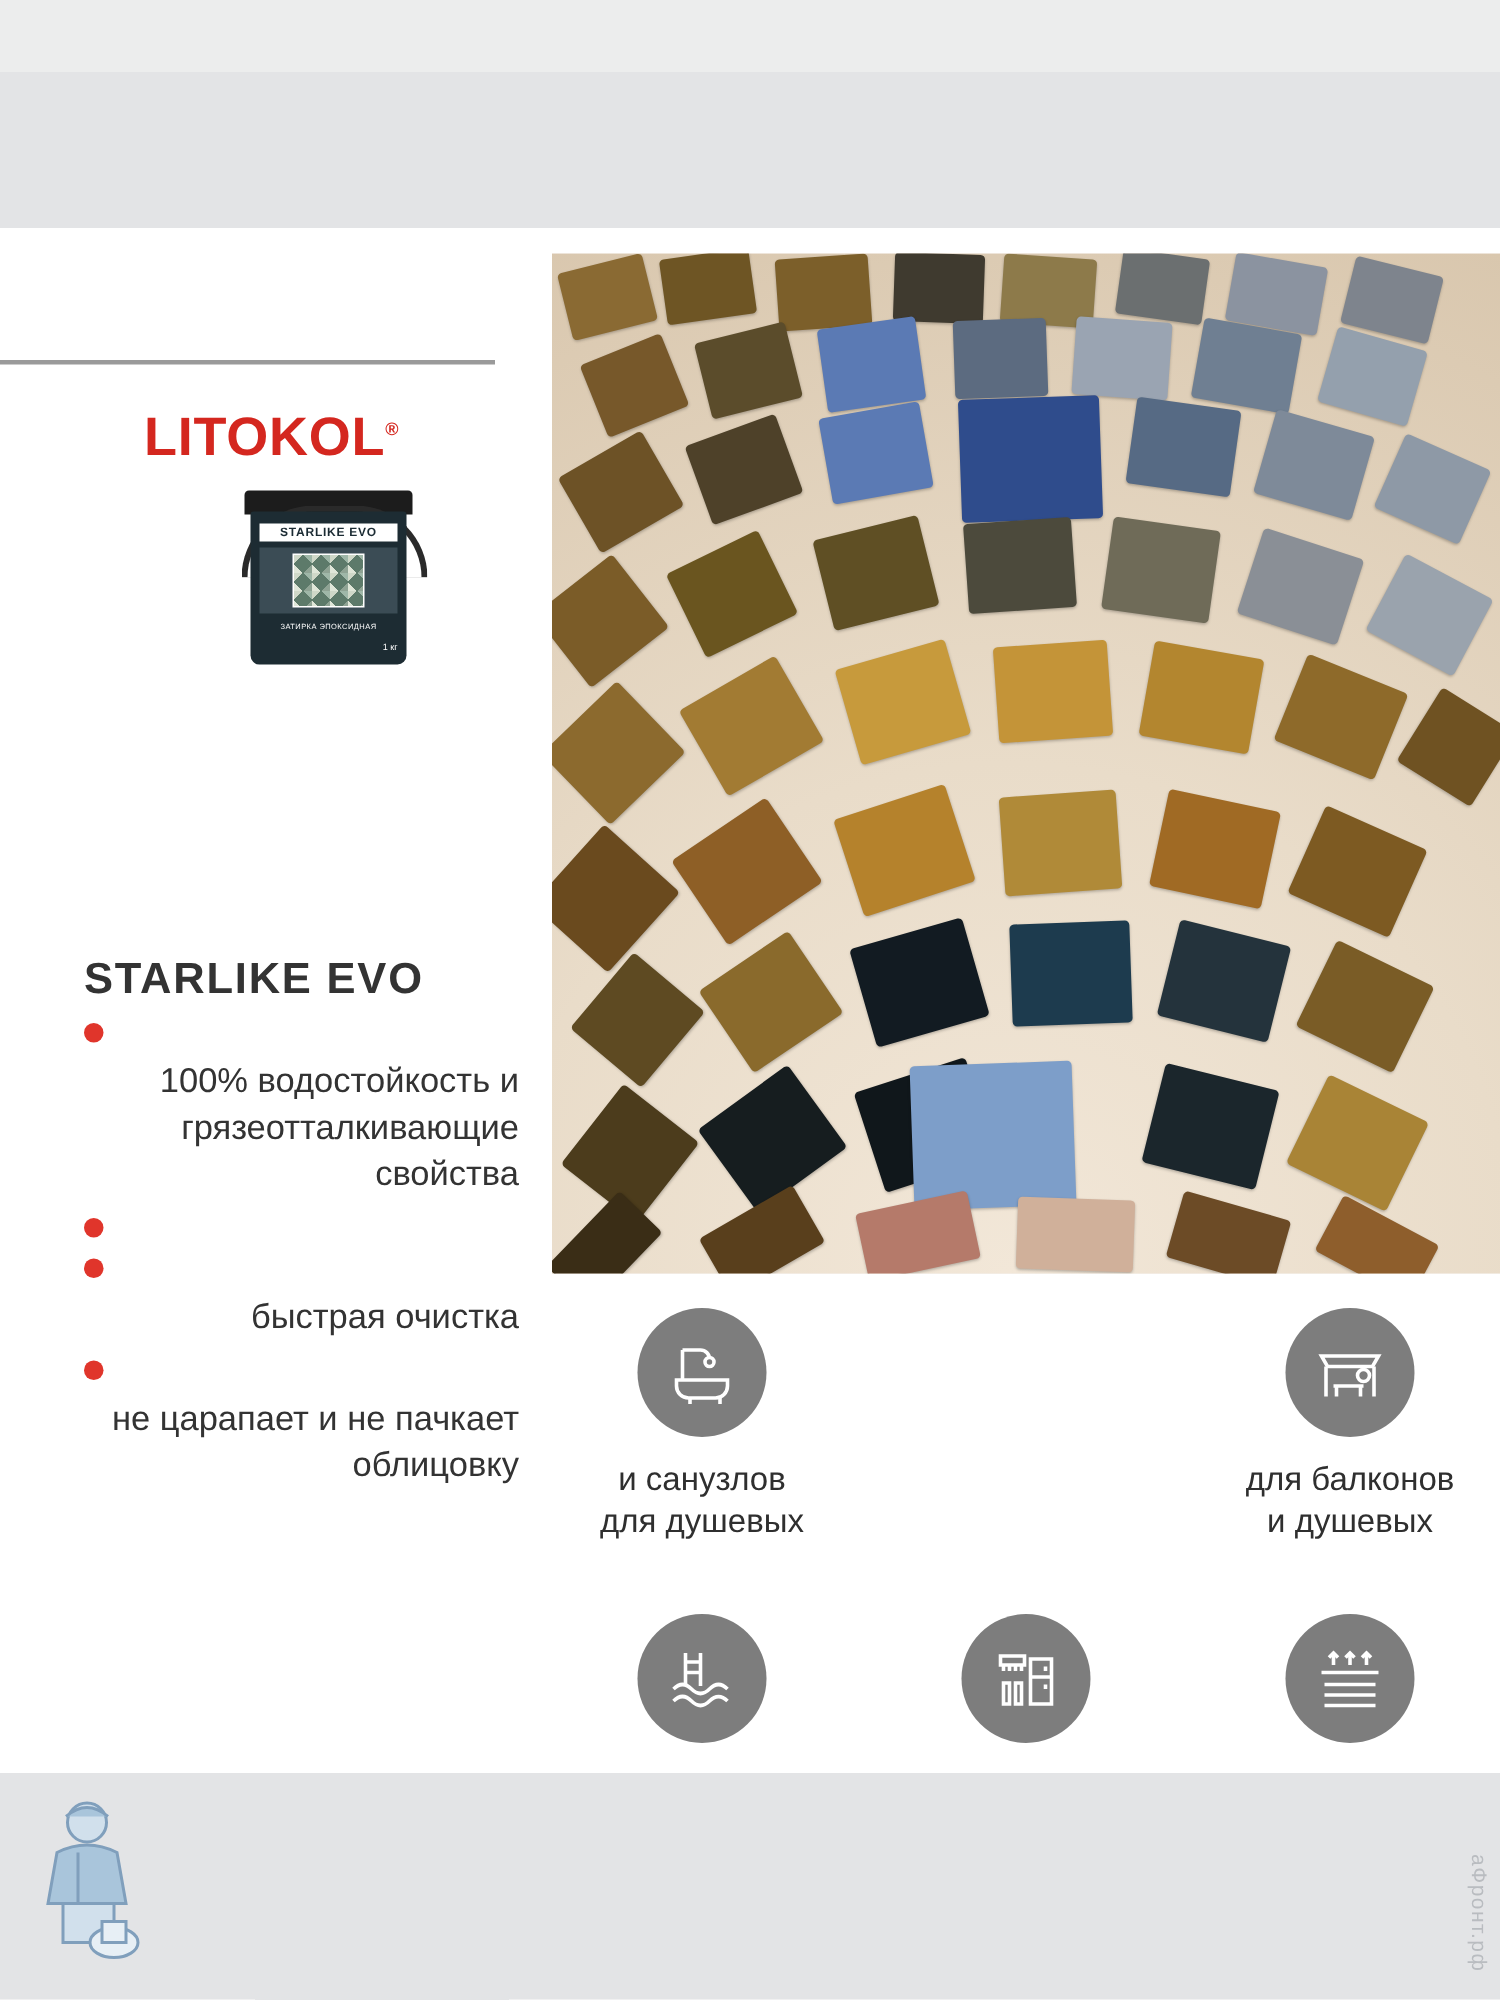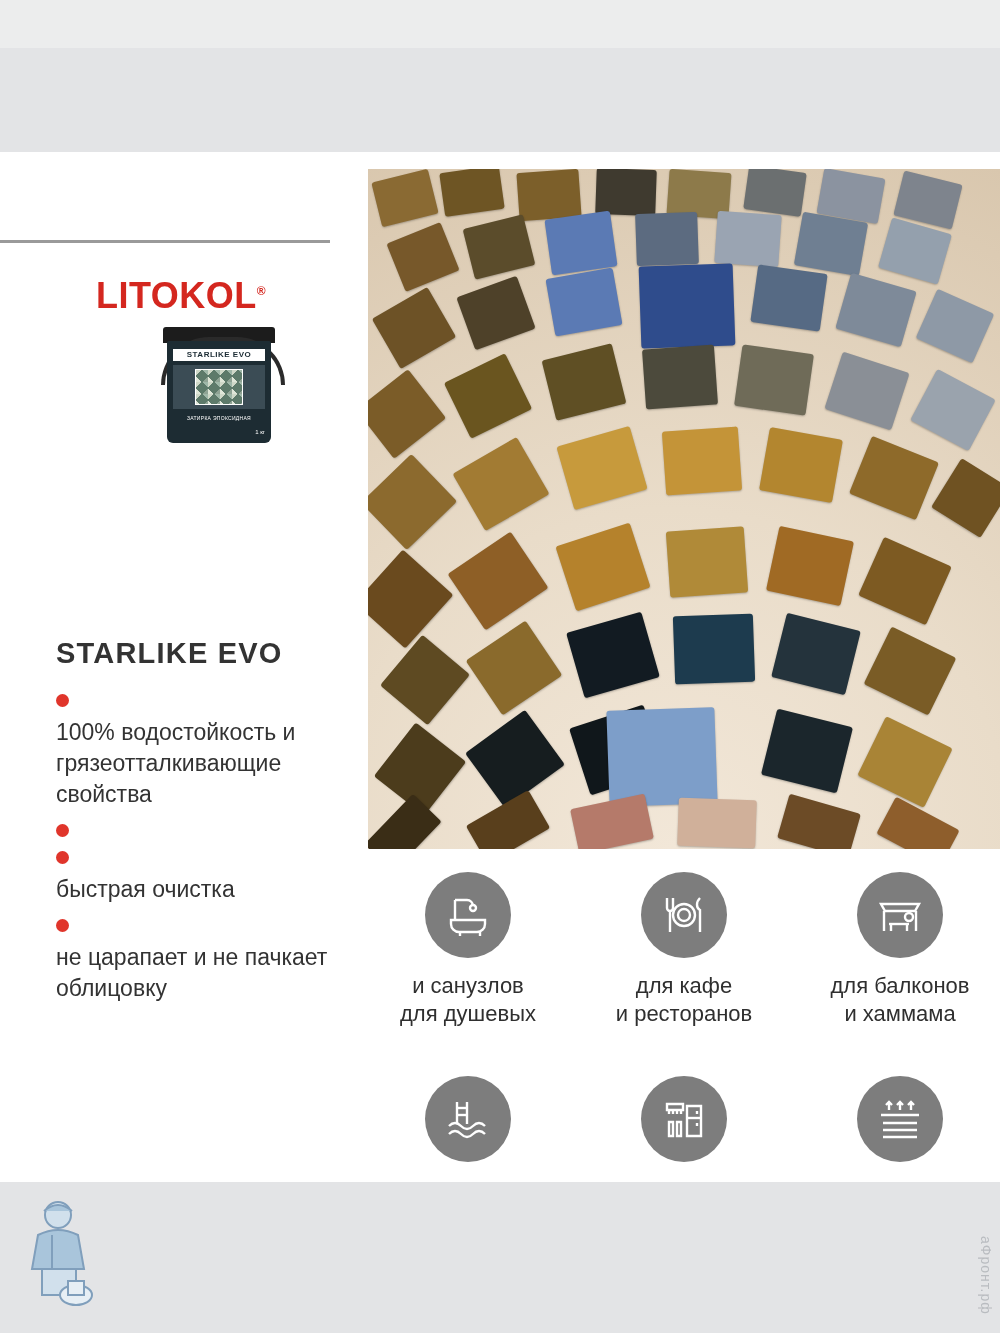--- a/index.html
+++ b/index.html
@@ -30,21 +30,21 @@
     background:#ffffff;
   }
   .rule{
     position:absolute;left:0;top:88px;width:330px;height:3px;
     background:#9a9a9a;
   }
   .logo{
     position:absolute;left:96px;top:118px;
     width:212px;height:42px;
     background:#ffffff;
-    display:flex;align-items:flex-start;
+    display:flex;align-items:flex-end;
   }
   .logo-text{
     font-family:"Liberation Sans", sans-serif;
     font-weight:bold;
     font-size:36px;
     letter-spacing:0.5px;
     color:#d4271f;
     line-height:42px;
     position:relative;
   }
@@ -98,21 +98,21 @@
   .bucket .label-weight{
     position:absolute;left:18px;top:100px;width:92px;height:10px;
     color:#ffffff;font-size:6px;text-align:right;line-height:10px;
   }
   
   .headline{
     position:absolute;left:56px;top:485px;
     font-size:29px;font-weight:bold;color:#333333;letter-spacing:1.2px;
   }
   .bullets{
-    position:absolute;left:56px;top:528px;width:290px;
+    position:absolute;left:56px;top:516px;width:290px;text-align:right;
   }
   .bullet-dot{
     width:13px;height:13px;border-radius:50%;
     background:#e0352b;margin:14px 0 10px 0;
   }
   .bullet-text{
     font-size:23px;color:#333333;line-height:31px;
   }
   
   .hero{
@@ -296,51 +296,36 @@
             <path d="M37 42 v4"></path>
           <circle cx="30" cy="18" r="3"></circle>
         </svg>
       </div>
       <div class="icon-label">
         <div>и санузлов</div>
         <div>для душевых</div>
       </div>
     </div>
 
-    <div class="icon-cell" style="left:216px;top:0px;">
-      <div class="circle">
-        <svg width="50" height="50" viewBox="0 0 50 50" fill="none" stroke="#ffffff" stroke-width="2.4">
-          <circle cx="25" cy="25" r="11"></circle>
-          <circle cx="25" cy="25" r="6"></circle>
-          <path d="M8 8 v10 a3 3 0 0 0 3 3 a3 3 0 0 0 3 -3 v-10"></path>
-            <path d="M11 21 v21"></path>
-          <path d="M41 8 c-4 4 -4 10 0 12 v22"></path>
-        </svg>
-      </div>
-      <div class="icon-label">
-        <div>для кафе</div>
-        <div>и ресторанов</div>
-      </div>
-    </div>
 
     <div class="icon-cell" style="left:432px;top:0px;">
       <div class="circle">
         <svg width="50" height="50" viewBox="0 0 50 50" fill="none" stroke="#ffffff" stroke-width="2.4">
           <path d="M6 14 h38 l-4 7 h-30 z"></path>
           <path d="M9 21 v20"></path>
             <path d="M41 21 v20"></path>
           <path d="M14 34 h20"></path>
             <path d="M16 34 v7"></path>
             <path d="M32 34 v7"></path>
           <circle cx="34" cy="27" r="4"></circle>
         </svg>
       </div>
       <div class="icon-label">
         <div>для балконов</div>
-        <div>и хаммама</div>
+        <div>и душевых</div>
       </div>
     </div>
 
     <div class="icon-cell" style="left:0px;top:204px;">
       <div class="circle">
         <svg width="50" height="50" viewBox="0 0 50 50" fill="none" stroke="#ffffff" stroke-width="2.4">
           <path d="M14 8 v22"></path>
             <path d="M24 8 v22"></path>
           <path d="M14 14 h10"></path>
             <path d="M14 21 h10"></path>

